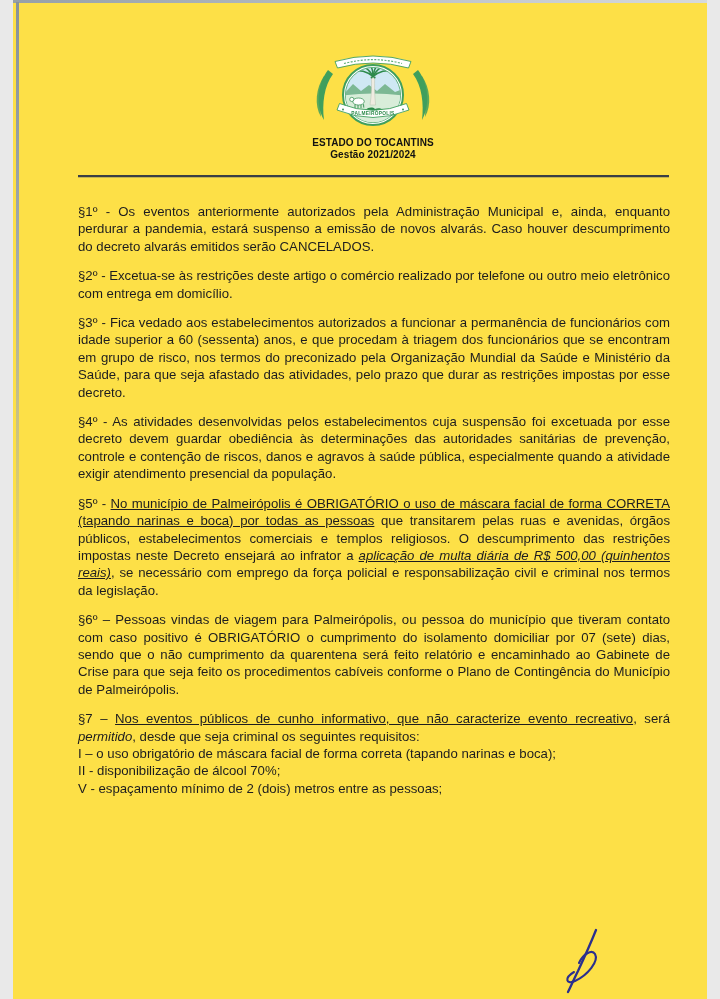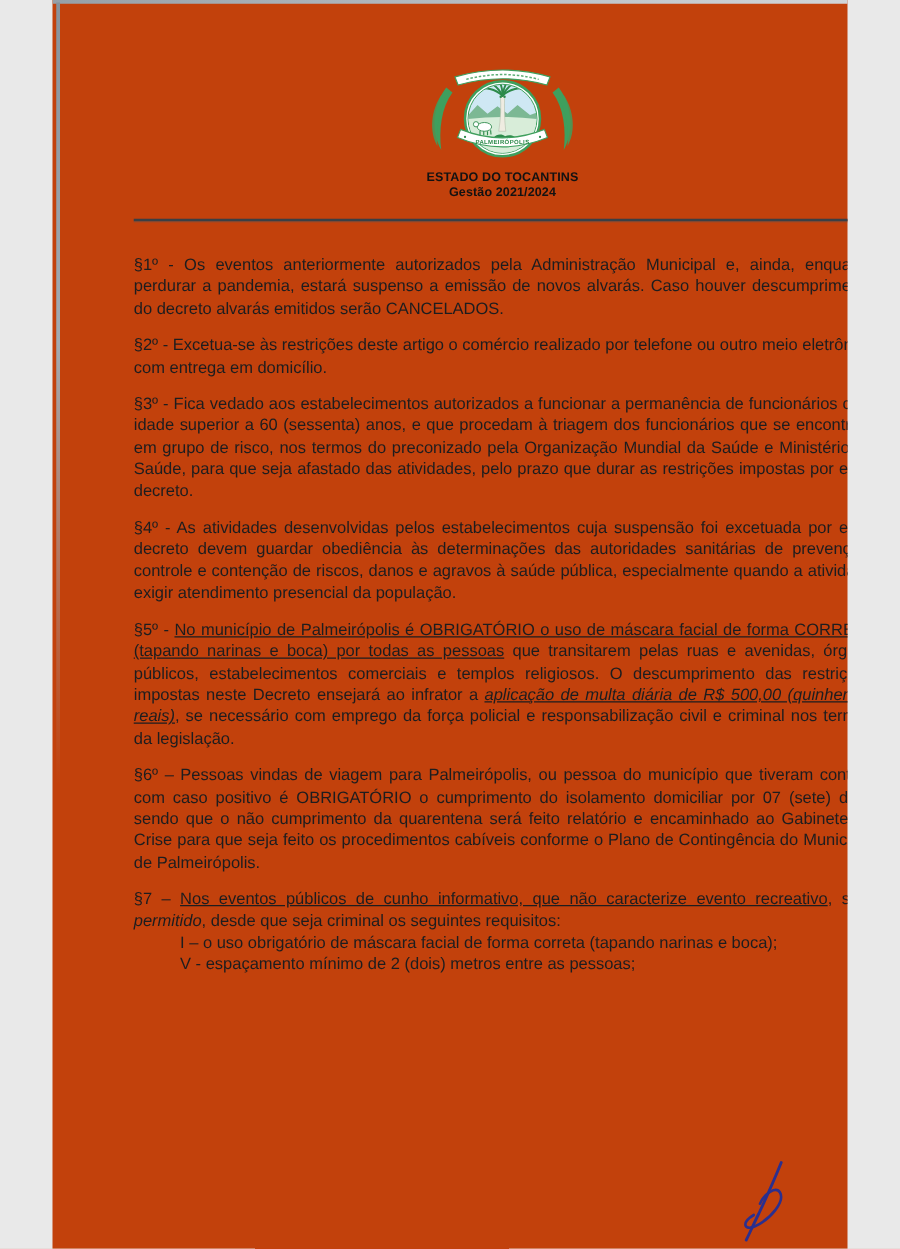--- a/index.html
+++ b/index.html
@@ -1,19 +1,19 @@
 <!DOCTYPE html>
 <html style="--crest-green: #3f9f5d; --crest-green-dark: #2d8a4b; --crest-sky: #cfe8f4; --crest-field: #d8edd9; --crest-mountain: #7cb894; --divider: #3a3f45; --body-text: #1d1d1f; --signature-ink: #2b2f8e;"><head>
 <meta charset="utf-8">
 <style>
   html,body{margin:0;padding:0;background:#e9e9e9;}
   .page{
     position:relative;
-    width:636px;height:999px;
-    background:#c2410c;
+    width:694px;height:999px;
+    background:#fde047;
     overflow:hidden;
     font-family:"Liberation Sans", sans-serif;
     margin:0 auto;
   }
   
   .scan-top{
     position:absolute;left:0;top:0;width:720px;height:3px;
     background:linear-gradient(to right,#96a0a8,#c6cbd0 70%,#d8dbde);
   }
   .scan-left{
@@ -37,21 +37,21 @@
   .doc-body{
     position:absolute;left:65px;top:196px;width:592px;
     padding-top:7px;
     font-size:13.2px;line-height:17.4px;
     color:var(--body-text,#1d1d1f);
     text-align:justify;
   }
   .para{margin:12px 0 0 0;}
   .para:first-child{margin-top:0;}
   .para.tight{margin-top:0;}
-  .para.left{text-align:left;margin-left:37px;}
+  .para.left{text-align:left;}
   .b{font-weight:400;}
   .i{font-style:italic;}
   .u{text-decoration:underline;}
   
   .signature{position:absolute;left:534px;top:926px;width:72px;height:70px;}
   .signature path{fill:none;stroke:var(--signature-ink,#2b2f8e);stroke-linecap:round;}
 </style>
 </head>
 <body>
 
@@ -133,20 +133,21 @@
 
   <div class="doc-body">
       <p class="para"><span class="b">§1º - </span><span>Os eventos anteriormente autorizados pela Administração Municipal e, ainda, enquanto perdurar a pandemia, estará suspenso a emissão de novos alvarás. Caso houver descumprimento do decreto alvarás emitidos serão </span><span class="b">CANCELADOS</span><span>.</span></p>
       <p class="para"><span class="b">§2º - </span><span>Excetua-se às restrições deste artigo o comércio realizado por telefone ou outro meio eletrônico com entrega em domicílio.</span></p>
       <p class="para"><span class="b">§3º - </span><span>Fica vedado aos estabelecimentos autorizados a funcionar a permanência de funcionários com idade </span><span class="b">superior a 60 (sessenta) anos</span><span>, e que procedam à triagem dos funcionários que se encontram em grupo de risco, nos termos do preconizado pela Organização Mundial da Saúde e Ministério da Saúde, para que seja afastado das atividades, pelo prazo que durar as restrições impostas por esse decreto.</span></p>
       <p class="para"><span class="b">§4º - </span><span>As atividades desenvolvidas pelos estabelecimentos cuja suspensão foi excetuada por esse decreto devem guardar obediência às determinações das autoridades sanitárias de prevenção, controle e contenção de riscos, danos e agravos à saúde pública, especialmente quando a atividade exigir atendimento presencial da população.</span></p>
       <p class="para"><span class="b">§5º - </span><span class="b u">No município de Palmeirópolis é OBRIGATÓRIO o uso de máscara facial de forma CORRETA (tapando narinas e boca) por todas as pessoas</span><span> que transitarem pelas ruas e avenidas, órgãos públicos, estabelecimentos comerciais e templos religiosos. O descumprimento das restrições impostas neste Decreto ensejará ao infrator a </span><span class="b i u">aplicação de multa diária de R$ 500,00 (quinhentos reais)</span><span>, se necessário com emprego da força policial e responsabilização civil e criminal nos termos da legislação.</span></p>
       <p class="para"><span class="b">§6º – </span><span>Pessoas vindas de viagem para Palmeirópolis, ou pessoa do município que tiveram contato com caso positivo </span><span class="b">é OBRIGATÓRIO</span><span> o cumprimento do isolamento domiciliar por 07 (sete) dias, sendo que o não cumprimento da quarentena será feito relatório e encaminhado ao Gabinete de Crise para que seja feito os procedimentos cabíveis conforme o Plano de Contingência do Município de Palmeirópolis.</span></p>
       <p class="para"><span class="b">§7 – </span><span class="b u">Nos eventos públicos de cunho informativo, que não caracterize evento recreativo</span><span class="b">, </span><span class="b">será </span><span class="b i">permitido</span><span class="b">, desde que seja criminal os seguintes requisitos:</span></p>
       <p class="para tight left"><span class="b">I</span><span> – o uso obrigatório de máscara facial de forma correta (tapando narinas e boca);</span></p>
+      <p class="para tight left"><span class="b">II</span><span> - disponibilização de álcool 70%;</span></p>
       <p class="para tight left"><span class="b">V</span><span> - espaçamento mínimo de 2 (dois) metros entre as pessoas;</span></p>
     </div>
 
   <svg class="signature" viewBox="0 0 72 70" aria-hidden="true">
     <path d="M49 4 C45 14 38 30 31 45 C27 53 24 60 21 66" stroke-width="2.3"></path>
     <path d="M27 46 C17 52 19 59 28 55 C41 49 52 35 48 28 C45 23 36 28 32 37" stroke-width="2.1"></path>
   </svg>
 
 </div>
 

